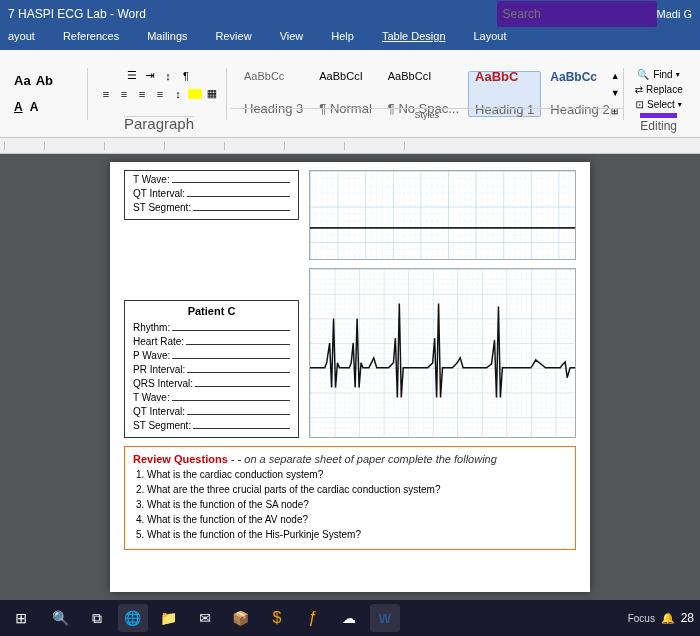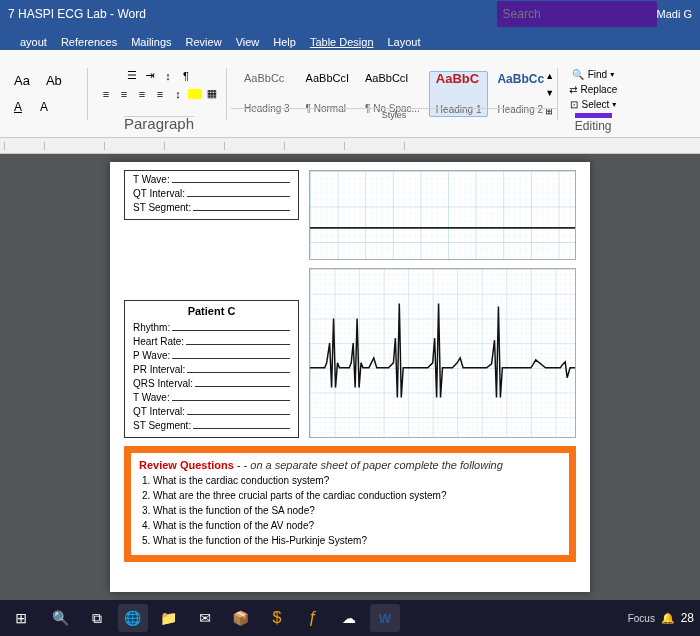--- a/index.html
+++ b/index.html
@@ -33,23 +33,23 @@
       padding: 13px 6px;
       font-size: 12px;
     }
     .title-bar-user { margin-left: auto; color: white; font-size: 11px; }
 
     
     .menu-bar {
       height: 22px;
       background: #2b579a;
       display: flex;
-      align-items: flex-end;
-      padding: 0 16px;
-      gap: 6px;
+      align-items: flex-start;
+      padding: 0 4px;
+      gap: 20px;
     }
     .menu-item {
       color: white;
       font-size: 11px;
       cursor: pointer;
       padding: 2px 4px;
     }
 
     
     .ribbon {
@@ -85,21 +85,21 @@
       justify-content: center;
       padding: 2px 6px;
       cursor: pointer;
       border-radius: 2px;
       min-width: 48px;
       height: 46px;
       border: 1px solid transparent;
       font-size: 10px;
     }
     .style-btn .style-preview { font-size: 13px; line-height: 1; }
-    .style-btn .style-label { font-size: 10px; color: #666; margin-top: 19px; }
+    .style-btn .style-label { font-size: 13px; color: #666; margin-top: 19px; }
     .style-btn.active { background: #dce8f8; border-color: #90b8e0; }
 
     .styles-group { position: relative; }
     .style-scroll-btn {
       position: absolute;
       right: -2px;
       top: 0;
       bottom: 0;
       width: 14px;
       display: flex;
@@ -182,21 +182,21 @@
 
     
     .content-row {
       display: flex;
       gap: 10px;
       align-items: flex-end;
     }
 
     
     .review-section {
-      border: 7px solid #f97316;
+      border: 1px solid #f97316;
       padding: 6px 8px;
       font-size: 10px;
     }
     .review-title {
       font-size: 11px;
       margin-bottom: 3px;
     }
     .review-title strong { color: #cc0000; }
     .review-title em { font-style: italic; color: #333; }
     .review-list { padding-left: 14px; }
@@ -255,21 +255,21 @@
       border-top: 1px solid #d0d0d0;
       margin-top: 12px;
     }
 
     .font-group {
       flex-direction: column;
       align-items: flex-start;
       justify-content: space-around;
       gap: 2px;
     }
-    .font-row { display: flex; align-items: center; gap: 14px; }
+    .font-row { display: flex; align-items: center; gap: 3px; font-weight: bold; }
 
     .para-btn {
       font-size: 11px;
       cursor: pointer;
       width: 16px;
       height: 16px;
       display: flex;
       align-items: center;
       justify-content: center;
       border: 1px solid transparent;

